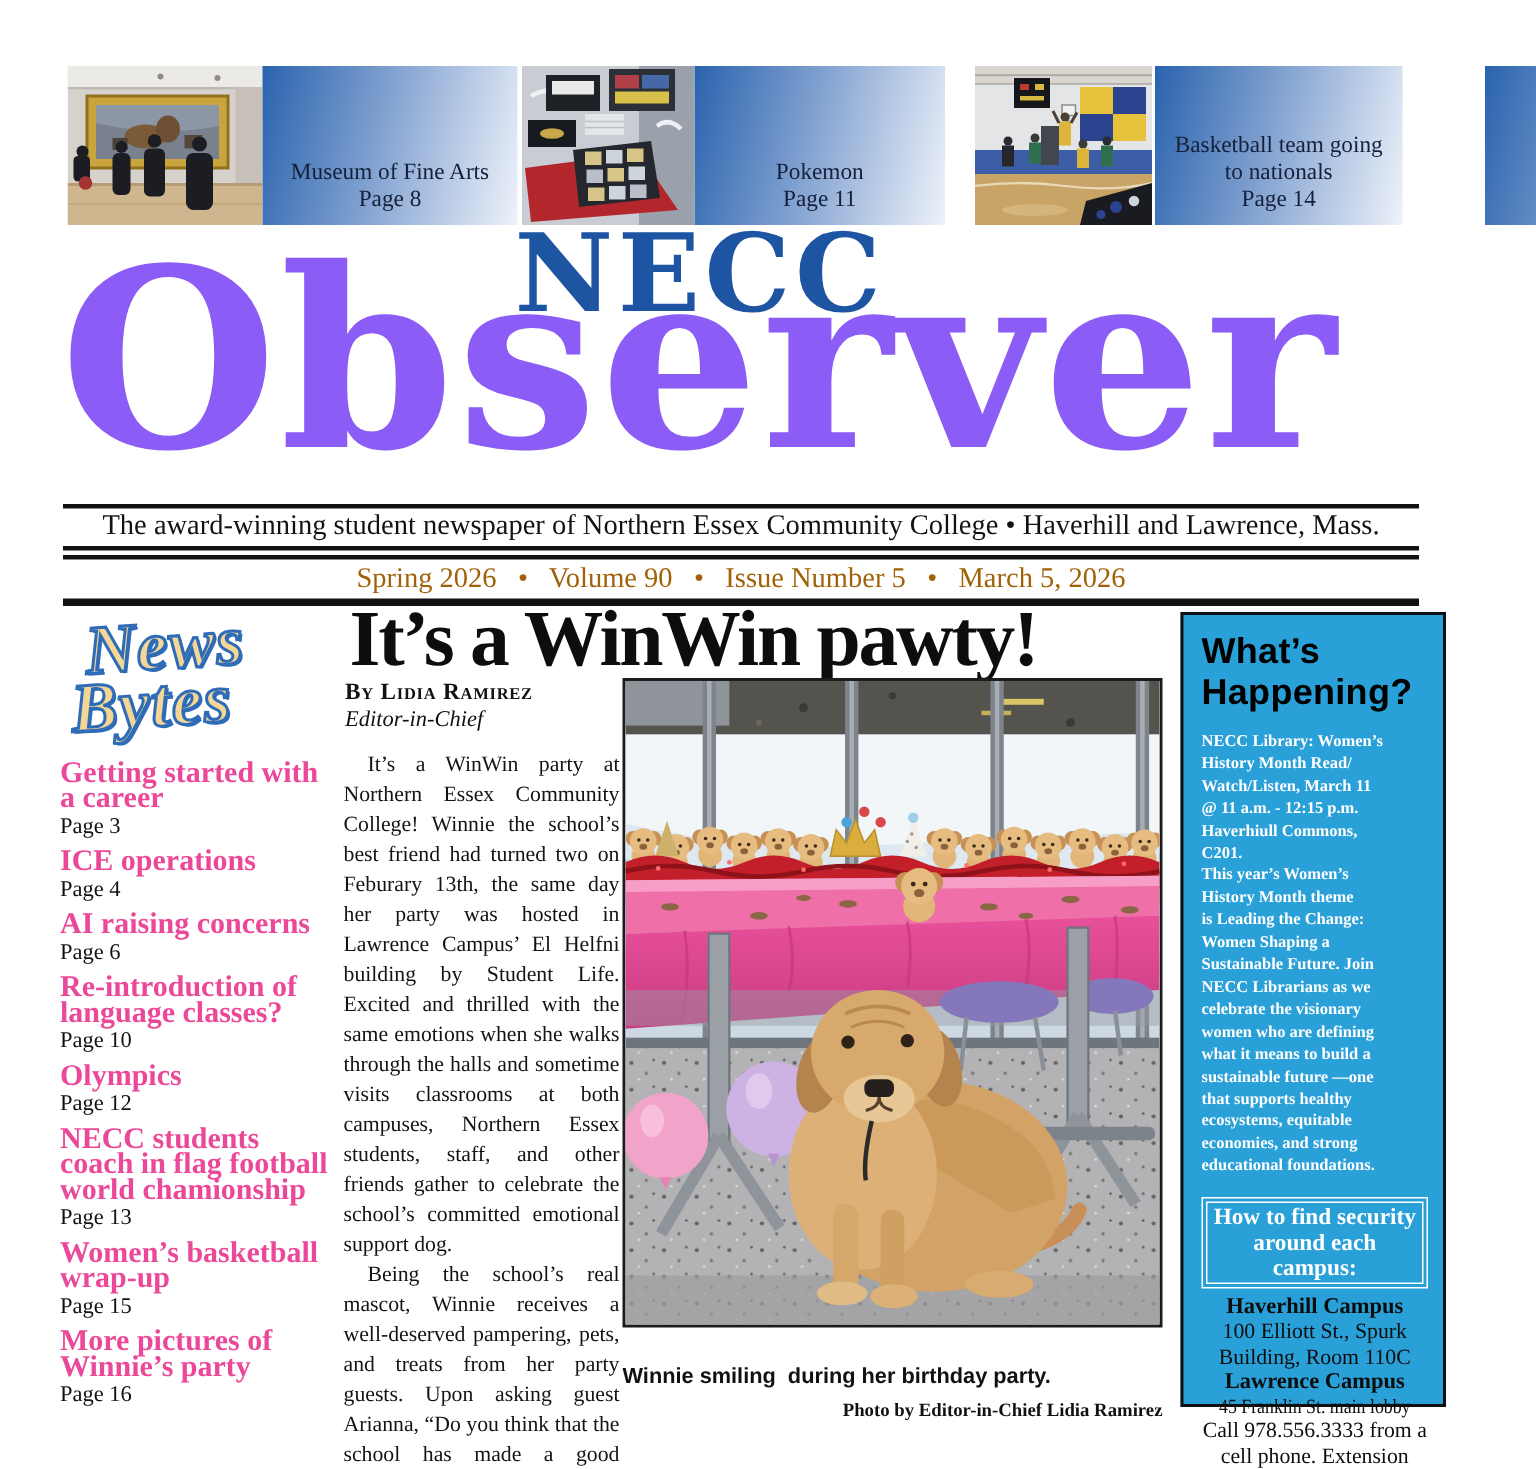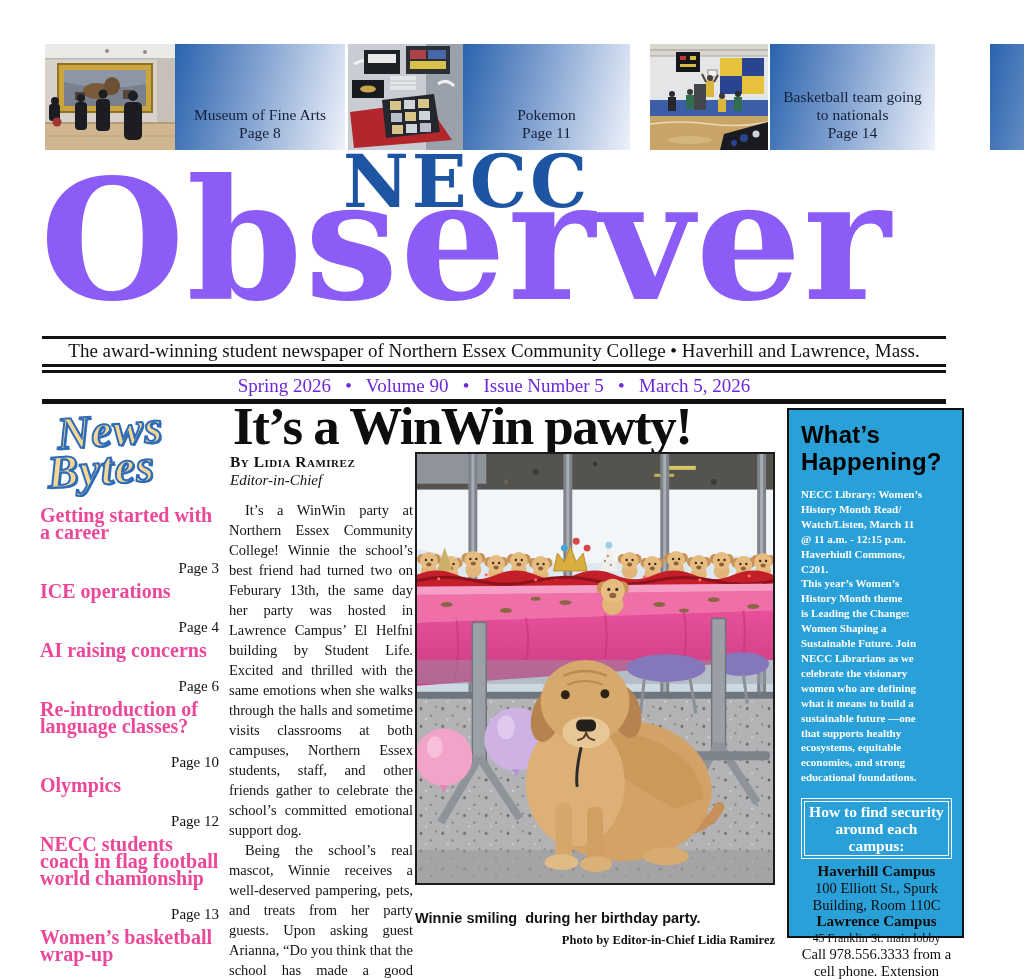--- a/index.html
+++ b/index.html
@@ -24,34 +24,34 @@
   .mast-main { position:absolute; left:40px; top:158px; font-family:"DejaVu Serif", serif;
                font-weight:bold; font-size:166px; line-height:1; color:#8b5cf6; letter-spacing:2px; }
   .rule { position:absolute; left:42px; width:904px; background:#121212; }
   .r1 { top:336px; height:3px; }
   .r2a { top:364px; height:2.5px; }
   .r2b { top:370px; height:2.5px; }
   .r3 { top:399px; height:5px; }
   .tagline { position:absolute; left:42px; top:340px; width:904px; text-align:center;
              font-size:19px; color:#121212; }
   .dateline { position:absolute; left:42px; top:375px; width:904px; text-align:center;
-              font-size:19px; color:#6d28d9; white-space:pre; }
+              font-size:19px; color:#a16207; white-space:pre; }
 
   
   .nbcol { position:absolute; left:40px; top:410px; width:183px; }
   .nb-logo { transform:rotate(-4deg); margin-bottom:22px; }
   .nb-word { font-family:"Liberation Serif", serif; font-style:italic; font-weight:bold;
              font-size:46px; line-height:0.82; color:#f5d694;
              -webkit-text-stroke:2px #2e6cb8; text-shadow:1.5px 1.5px 0 #2e6cb8;
              letter-spacing:1px; }
   .nb-w1 { margin-left:18px; }
   .nb-w2 { margin-left:6px; }
   .nb-item { margin-bottom:6px; }
   .nb-title { font-weight:bold; font-size:20px; line-height:17px; color:#ec4899; }
-  .nb-page  { font-size:15px; line-height:17px; color:#111; text-align:right; padding-right:4px; margin-top:19px; }
+  .nb-page  { font-size:15px; line-height:17px; color:#111; text-align:left; padding-right:4px; margin-top:2px; }
 
   
   .headline { position:absolute; left:233px; top:400px; white-space:nowrap;
               font-weight:bold; font-size:53px; line-height:1; letter-spacing:-1.5px; color:#0d0d0d; }
   .byline { position:absolute; left:230px; top:453px; font-weight:bold; font-size:15.5px;
             font-variant:small-caps; letter-spacing:0.5px; color:#111; }
   .byrole { position:absolute; left:230px; top:472px; font-style:italic; font-size:15px; color:#111; }
   .body-col { position:absolute; left:229px; top:500px; width:184px;
               font-size:14.5px; line-height:20px; text-align:justify; color:#131313; }
   .body-col p { text-indent:16px; }

